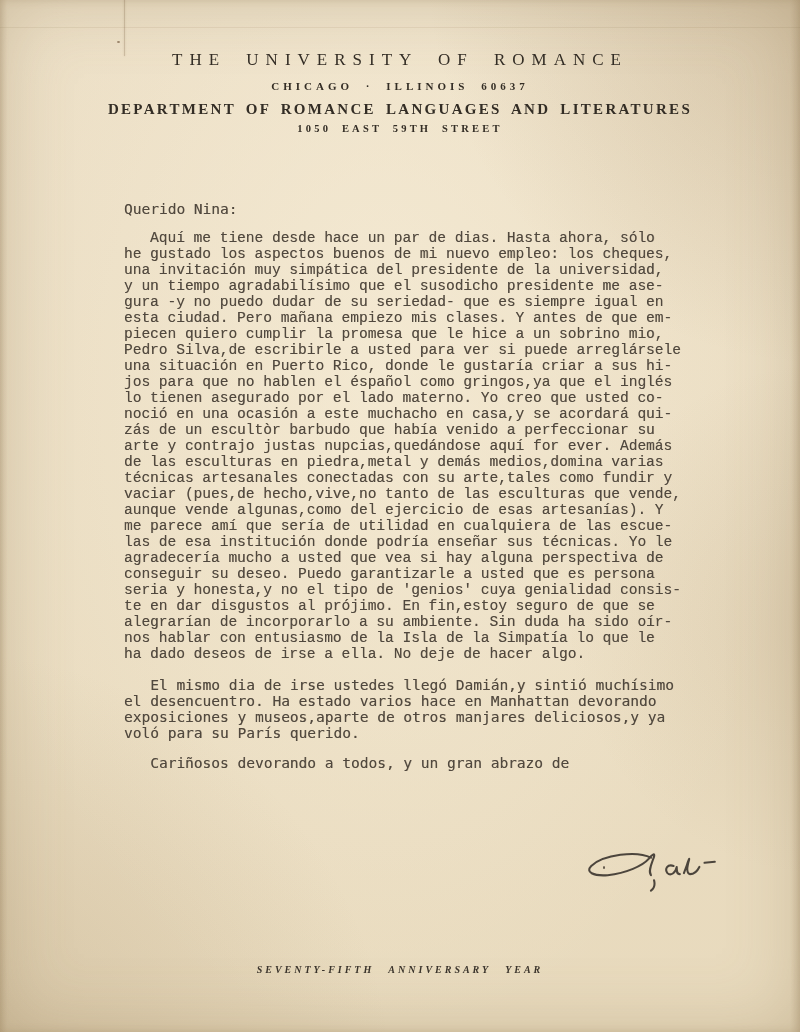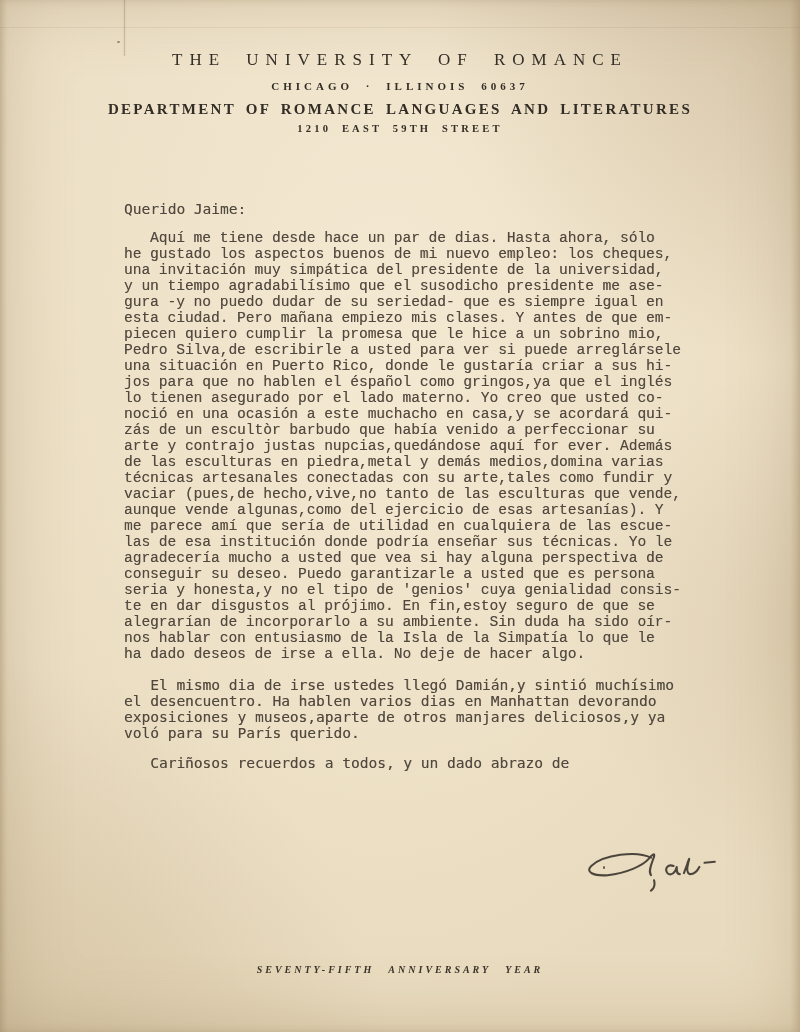--- a/index.html
+++ b/index.html
@@ -75,26 +75,26 @@
   <div class="crease-top"></div>
   <div class="edge-right"></div>
   <div class="edge-left"></div>
   <div class="speck-a"></div>
   <div class="speck-b"></div>
 
   <header class="letterhead">
     <div class="lh-university">THE UNIVERSITY OF ROMANCE</div>
     <div class="lh-city">CHICAGO · ILLINOIS 60637</div>
     <div class="lh-dept">DEPARTMENT OF ROMANCE LANGUAGES AND LITERATURES</div>
-    <div class="lh-addr">1210 EAST 59TH STREET</div>
+    <div class="lh-addr">1050 EAST 59TH STREET</div>
   </header>
 
 
   <main class="letter-body typed">
-    <div class="salutation">Querido Jaime:</div>
+    <div class="salutation">Querido Nina:</div>
     <div class="para first">   Aquí me tiene desde hace un par de dias. Hasta ahora, sólo
 he gustado los aspectos buenos de mi nuevo empleo: los cheques,
 una invitación muy simpática del presidente de la universidad,
 y un tiempo agradabilísimo que el susodicho presidente me ase-
 gura -y no puedo dudar de su seriedad- que es siempre igual en
 esta ciudad. Pero mañana empiezo mis clases. Y antes de que em-
 piecen quiero cumplir la promesa que le hice a un sobrino mio,
 Pedro Silva,de escribirle a usted para ver si puede arreglársele
 una situación en Puerto Rico, donde le gustaría criar a sus hi-
 jos para que no hablen el éspañol como gringos,ya que el inglés
@@ -109,24 +109,24 @@
 me parece amí que sería de utilidad en cualquiera de las escue-
 las de esa institución donde podría enseñar sus técnicas. Yo le
 agradecería mucho a usted que vea si hay alguna perspectiva de
 conseguir su deseo. Puedo garantizarle a usted que es persona
 seria y honesta,y no el tipo de 'genios' cuya genialidad consis-
 te en dar disgustos al prójimo. En fin,estoy seguro de que se
 alegrarían de incorporarlo a su ambiente. Sin duda ha sido oír-
 nos hablar con entusiasmo de la Isla de la Simpatía lo que le
 ha dado deseos de irse a ella. No deje de hacer algo.</div>
     <div class="para">   El mismo dia de irse ustedes llegó Damián,y sintió muchísimo
-el desencuentro. Ha hablen varios dias en Manhattan devorando
+el desencuentro. Ha estado varios hace en Manhattan devorando
 exposiciones y museos,aparte de otros manjares deliciosos,y ya
 voló para su París querido.</div>
-    <div class="closing">   Cariñosos recuerdos a todos, y un dado abrazo de</div>
+    <div class="closing">   Cariñosos devorando a todos, y un gran abrazo de</div>
   </main>
 
   <div class="signature">
     <svg viewBox="0 0 134 44" xmlns="http://www.w3.org/2000/svg" aria-hidden="true">
       <path d="M66 11 C 52 4, 20 8, 8 19 C 2 25, 10 29, 24 28 C 42 26, 58 19, 64 12 C 67 8, 70 6, 69 10 C 67 16, 63 24, 66 28"></path>
       <path d="M69 33 C 70 37, 69 41, 66 43"></path>
       <path d="M88 19 C 82 17, 79 22, 82 26 C 85 29, 90 26, 91 20 C 91 24, 91 27, 94 27"></path>
       <path d="M98 26 C 101 18, 104 9, 103 13 C 101 20, 100 26, 104 27 C 108 27, 111 24, 113 20"></path>
       <path d="M118 16 L 128 15"></path>
     </svg>

